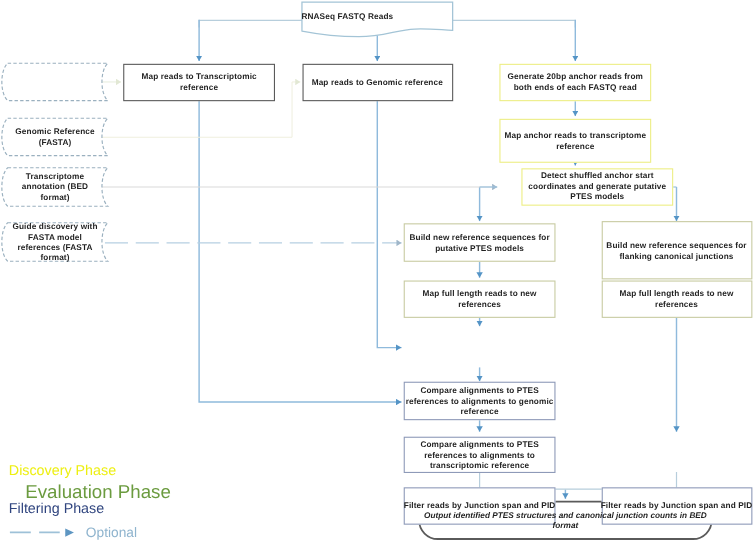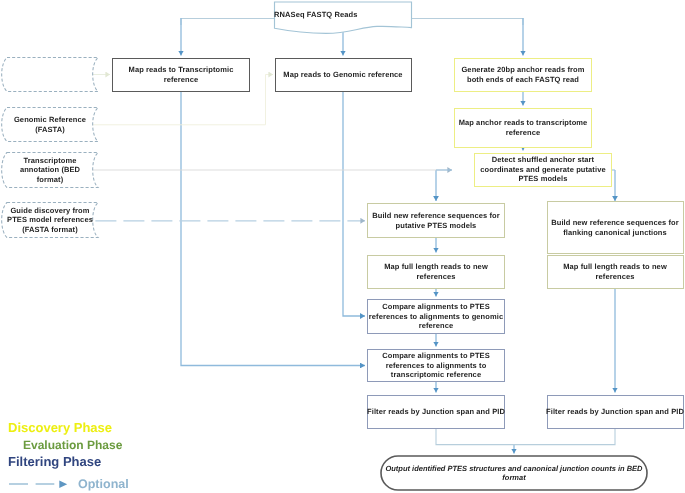--- a/index.html
+++ b/index.html
@@ -10,25 +10,25 @@
   svg.layer{position:absolute;left:0;top:0;width:685px;height:493px;overflow:visible;}
   #conn{z-index:1;}
   #shapes{z-index:2;}
   .node{position:absolute;box-sizing:border-box;display:flex;
         align-items:center;justify-content:center;text-align:center;
         background:#fff;z-index:3;}
   .node span{display:block;width:138px;flex:0 0 auto;line-height:9.4px;font-weight:bold;color:#1f1f1f;font-size:7.5px;letter-spacing:0.1px;}
   .dark{border:1.5px solid #5a5a5a;}
   .yellow{border:1.4px solid #EDEE84;}
   .olive{border:1.1px solid #C8CBA2;}
-  .blue{border:1.1px solid #8E9AB8;}
+  .blue{border:1.1px solid #8E9AB8;margin-top:48px;}
   .inputlbl{position:absolute;display:flex;align-items:center;justify-content:flex-start;
             text-align:center;z-index:3;}
   .inputlbl span{display:block;line-height:9.4px;font-weight:bold;color:#1f1f1f;font-size:7.5px;letter-spacing:0.1px;}
-  .legend{position:absolute;font-weight:bold;white-space:nowrap;z-index:4;}
+  .legend{position:absolute;font-weight:normal;white-space:nowrap;z-index:4;}
 </style>
 </head>
 <body>
 
 <div id="canvas">
 
   <svg class="layer" id="conn" viewBox="0 0 685 493">
     <defs>
       <marker id="ah" markerWidth="5.4" markerHeight="5.8" refX="5" refY="2.9" orient="auto" markerUnits="userSpaceOnUse">
         <path d="M0,0 L5,2.9 L0,5.8 z" fill="#5494C6"></path>
@@ -101,21 +101,21 @@
     <rect x="381" y="456" width="266" height="34" rx="17" ry="17" fill="#ffffff" stroke="#5A5A5A" stroke-width="1.6"></rect>
   </svg>
 
   <div class="inputlbl" style="left:12px;top:107px;width:76px;height:35px;">
     <span>Genomic Reference (FASTA)</span>
   </div>
   <div class="inputlbl" style="left:14px;top:152px;width:72px;height:36px;">
     <span>Transcriptome annotation (BED format)</span>
   </div>
   <div class="inputlbl" style="left:6px;top:202px;width:88px;height:36px;">
-    <span>Guide discovery from PTES model references (FASTA format)</span>
+    <span>Guide discovery with FASTA model references (FASTA format)</span>
   </div>
 
   <div class="inputlbl" style="left:274px;top:1px;width:138px;height:28px;">
     <span>RNASeq FASTQ Reads</span>
   </div>
 
   <div class="node dark" style="left:112px;top:57.5px;width:138px;height:34px;">
     <span>Map reads to Transcriptomic reference</span>
   </div>
   <div class="node dark" style="left:274.5px;top:57.5px;width:137px;height:34px;">
@@ -153,21 +153,21 @@
   </div>
   <div class="node blue" style="left:546.5px;top:394.5px;width:137px;height:34px;">
     <span>Filter reads by Junction span and PID</span>
   </div>
 
   <div class="inputlbl" style="left:381px;top:456px;width:266px;height:34px;">
     <span style="letter-spacing:0;font-style:italic;">Output identified PTES structures and canonical junction counts in BED format</span>
   </div>
 
   <div class="legend" style="left:8px;top:419.5px;color:#EDEF11;font-size:13px;">Discovery Phase</div>
-  <div class="legend" style="left:8px;top:437.5px;color:#6B9B3F;font-size:12px;padding-left:15px;">Evaluation Phase</div>
+  <div class="legend" style="left:8px;top:437.5px;color:#6B9B3F;font-size:17px;padding-left:15px;">Evaluation Phase</div>
   <div class="legend" style="left:8px;top:454px;color:#30457F;font-size:13px;">Filtering Phase</div>
 
   <svg class="layer" viewBox="0 0 685 493">
     <path d="M9,484 L54.3,484" fill="none" stroke="#9EC1D8" stroke-width="1.7" stroke-dasharray="19 7.6"></path>
     <path d="M59.3,480.4 L67.2,484.2 L59.3,488 z" fill="#5E96C2"></path>
   </svg>
   <div class="legend" style="left:78px;top:476.5px;color:#8FB4CE;font-size:12.5px;">Optional</div>
 
 </div>
 

